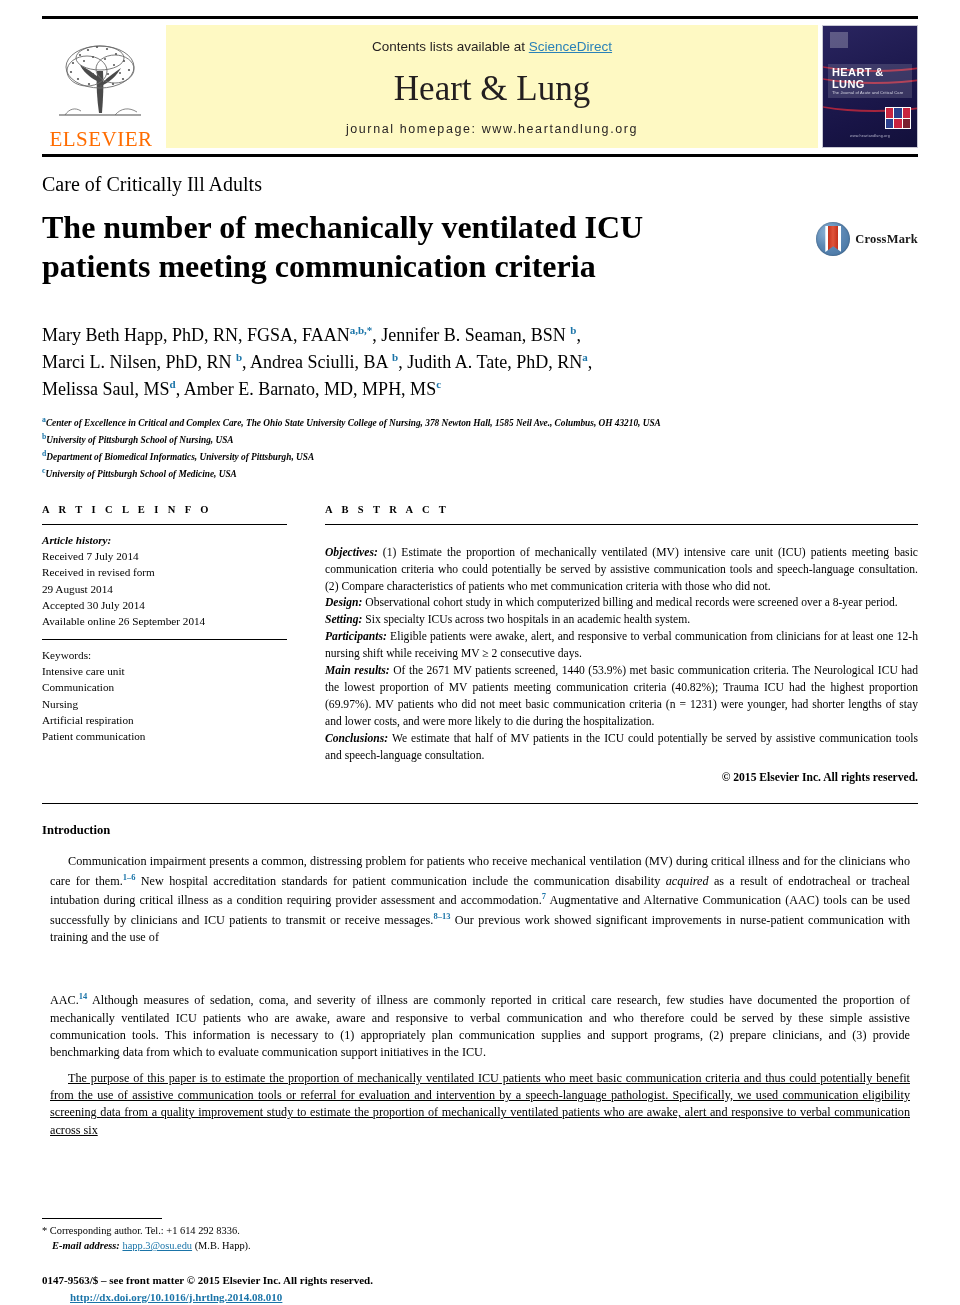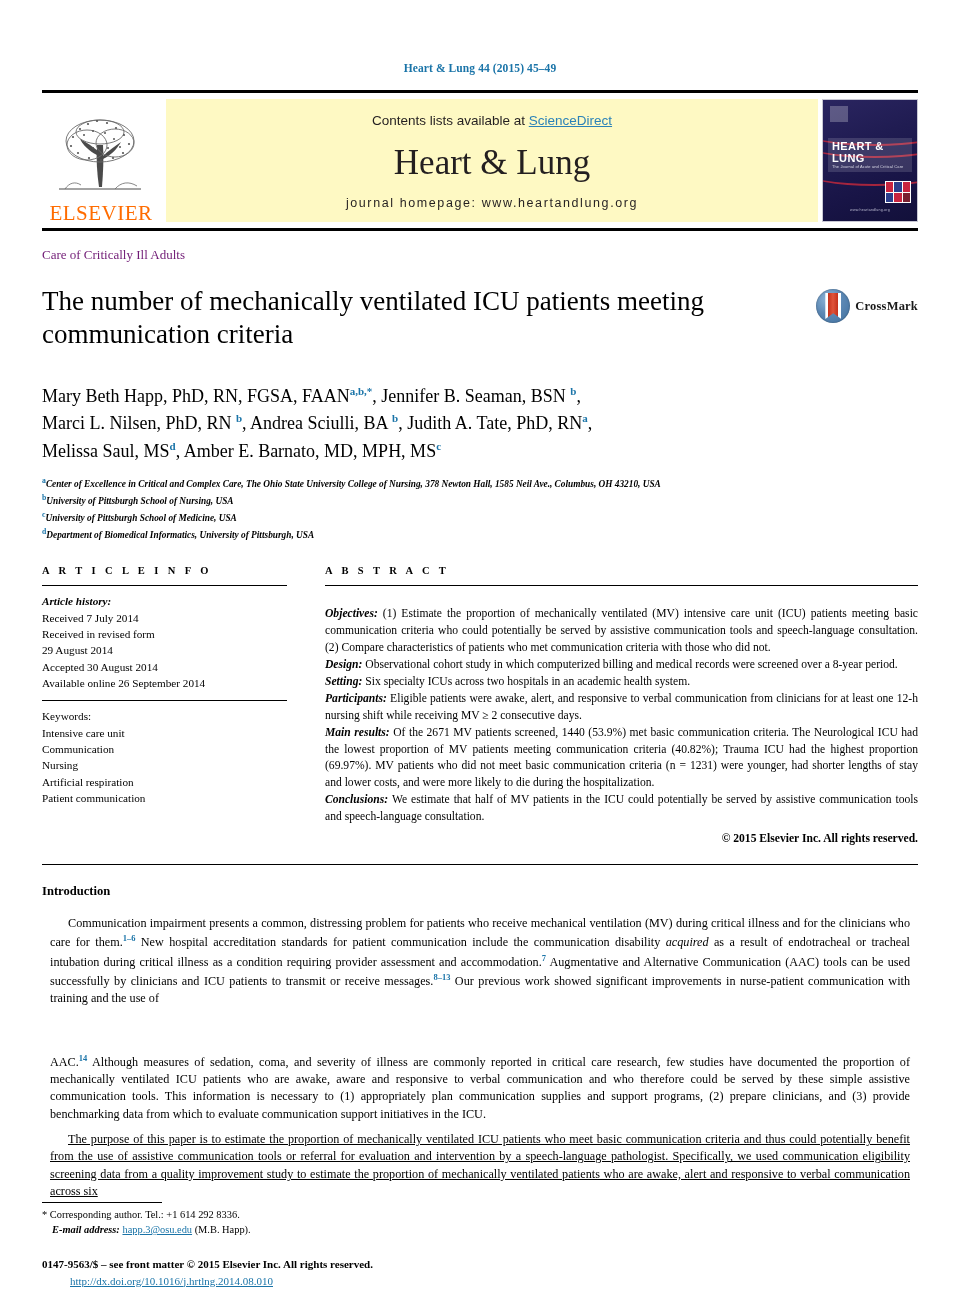--- a/index.html
+++ b/index.html
@@ -166,34 +166,34 @@
     box-sizing: border-box;
   }
   .cover-blocks i { display:block; background:#c9243f; }
   .cover-blocks i:nth-child(2){ background:#2b3f8c; }
   .cover-blocks i:nth-child(4){ background:#2b3f8c; }
   .cover-blocks i:nth-child(6){ background:#7a2030; }
 
   
   .section-label {
     margin-top: 16px;
-    font-size: 13px;
-    color: #701a75;
+    font-size: 20px;
+    color: #000000;
   }
   .title-row {
     display: flex;
     align-items: flex-start;
     justify-content: space-between;
   }
   .paper-title {
-    font-size: 27px;
+    font-size: 32px;
     line-height: 1.22;
-    margin-top: 22px;
+    margin-top: 12px;
     max-width: 700px;
-    font-weight: normal;
+    font-weight: bold;
   }
   .crossmark {
     display: flex;
     align-items: center;
     gap: 5px;
     margin-top: 26px;
     flex: 0 0 auto;
   }
   .crossmark-badge {
     width: 34px; height: 34px;
@@ -329,28 +329,27 @@
   }
   .footnote-line { padding-left: 10px; text-indent: -10px; }
   .footnote-line .ital { font-style: italic; font-weight: bold; }
   .link-blue { color: #1a74a8; }
   .issn-block {
     margin-top: 18px;
     font-size: 11px;
     font-weight: bold;
     line-height: 1.5;
   }
-  .doi { color: #1a74a8; font-weight: normal; padding-left: 28px; }
+  .doi { color: #1a74a8; font-weight: bold; padding-left: 28px; }
 </style>
 </head>
 <body>
 
 <div class="page">
 
-  <div class="running-head">Heart &amp; Lung 44 (2015) 45–49</div>
 
   <div class="masthead">
 
     <div class="elsevier-logo">
       <svg class="tree-svg" width="96" height="86" viewBox="0 0 96 86">
         <g fill="#4a4a4a">
           <path d="M46 72 C44 58 43 44 44 30 L50 30 C51 44 50 58 49 72 Z"></path>
           <path d="M44 40 C36 36 30 30 27 24 C33 27 39 31 45 36 Z"></path>
           <path d="M50 44 C58 40 64 34 68 27 C62 31 55 36 50 41 Z"></path>
         </g>
@@ -435,35 +434,35 @@
 
   <div class="authors">
     <div>Mary Beth Happ, PhD, RN, FGSA, FAAN<sup>a,b,*</sup>, Jennifer B. Seaman, BSN <sup>b</sup>,</div>
     <div>Marci L. Nilsen, PhD, RN <sup>b</sup>, Andrea Sciulli, BA <sup>b</sup>, Judith A. Tate, PhD, RN<sup>a</sup>,</div>
     <div>Melissa Saul, MS<sup>d</sup>, Amber E. Barnato, MD, MPH, MS<sup>c</sup></div>
   </div>
 
   <div class="affiliations">
     <div><sup>a</sup><span>Center of Excellence in Critical and Complex Care, The Ohio State University College of Nursing, 378 Newton Hall, 1585 Neil Ave., Columbus, OH 43210, USA</span></div>
     <div><sup>b</sup><span>University of Pittsburgh School of Nursing, USA</span></div>
+    <div><sup>d</sup><span>Department of Biomedical Informatics, University of Pittsburgh, USA</span></div>
     <div><sup>c</sup><span>University of Pittsburgh School of Medicine, USA</span></div>
-    <div><sup>d</sup><span>Department of Biomedical Informatics, University of Pittsburgh, USA</span></div>
   </div>
 
   <div class="info-abstract">
 
     <div class="col-info">
       <div class="head-spaced">A R T I C L E   I N F O</div>
       <div class="rule"></div>
       <div class="info-block">
         <div class="lead">Article history:</div>
         <div>Received 7 July 2014</div>
         <div>Received in revised form</div>
         <div>29 August 2014</div>
-        <div>Accepted 30 August 2014</div>
+        <div>Accepted 30 July 2014</div>
         <div>Available online 26 September 2014</div>
       </div>
       <div class="rule"></div>
       <div class="kw-block">
         <div class="lead">Keywords:</div>
         <div>Intensive care unit</div>
         <div>Communication</div>
         <div>Nursing</div>
         <div>Artificial respiration</div>
         <div>Patient communication</div>

